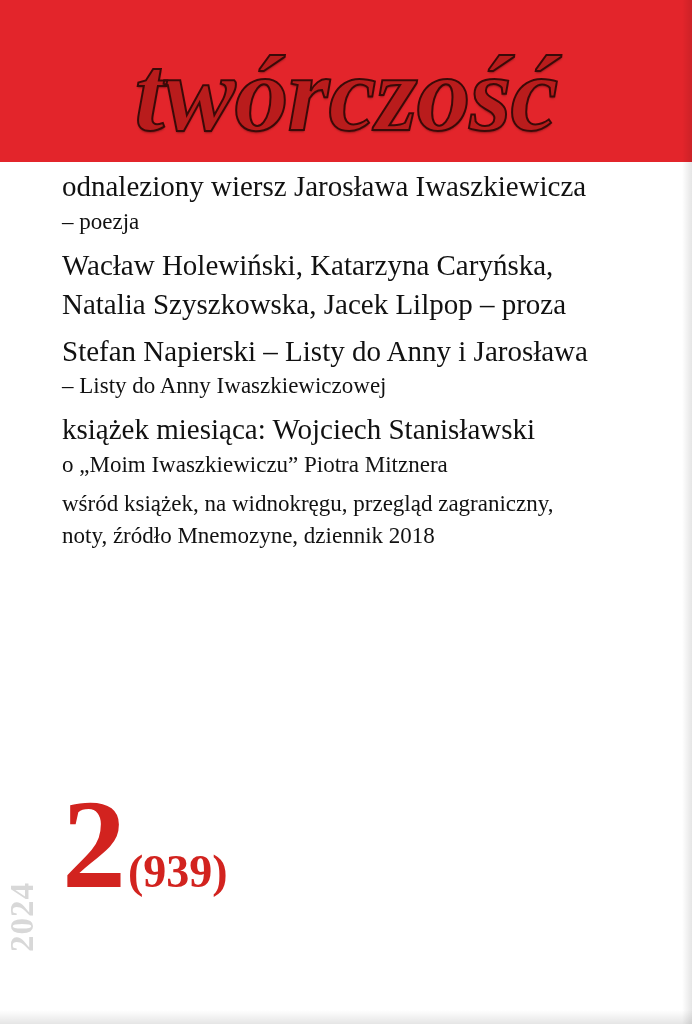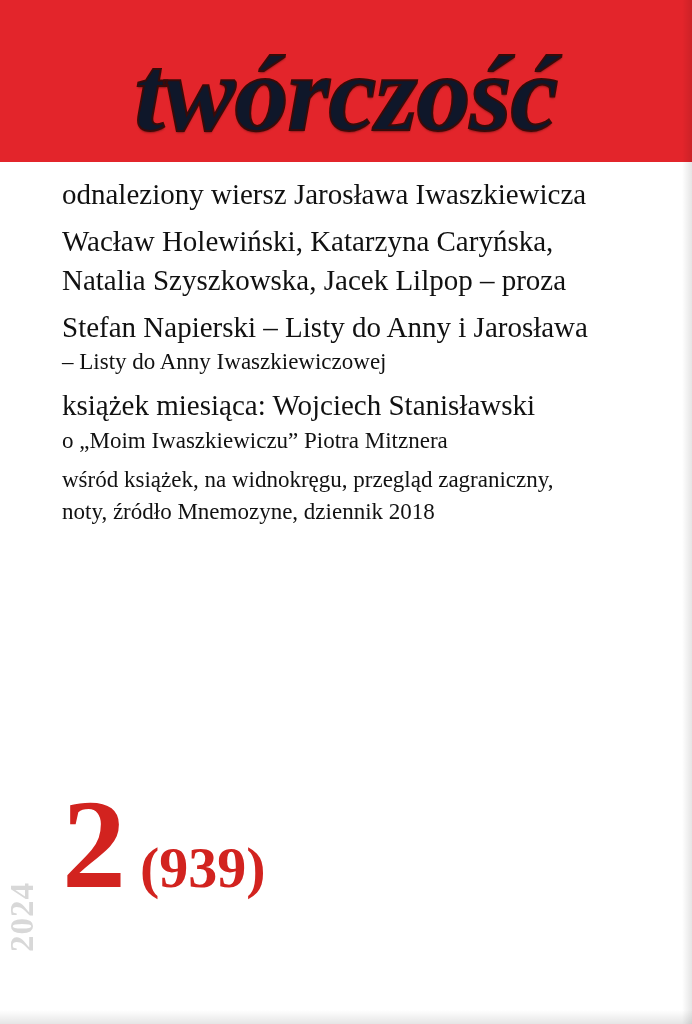--- a/index.html
+++ b/index.html
@@ -38,21 +38,21 @@
     left: 0;
     top: 40px;
     width: 692px;
     text-align: center;
     font-family: "Liberation Serif", serif;
     font-style: italic;
     font-weight: 700;
     font-size: 108px;
     line-height: 1;
     letter-spacing: -1px;
-    color: #0f172a;
+    color: #b91c1c;
     -webkit-text-stroke: 2px #3a0a08;
     text-shadow: 0 2px 2px rgba(0,0,0,0.35);
     white-space: nowrap;
   }
 
   
   .year-strip {
     position: absolute;
     left: 4px;
     top: 772px;
@@ -65,21 +65,21 @@
     letter-spacing: 1px;
     writing-mode: vertical-rl;
     transform: rotate(180deg);
     text-align: left;
   }
 
   
   .contents {
     position: absolute;
     left: 62px;
-    top: 176px;
+    top: 168px;
     width: 600px;
     color: #111111;
   }
 
   .line {
     margin: 0 0 3px 0;
     line-height: 1.26;
     white-space: nowrap;
   }
   .md   { font-size: 23px; }
@@ -95,22 +95,22 @@
     color: #d2231f;
     font-family: "Liberation Serif", serif;
     font-weight: 700;
     line-height: 1;
   }
   .issue .num {
     font-size: 128px;
     vertical-align: baseline;
   }
   .issue .paren {
-    font-size: 58px;
-    margin-left: 14px;
+    font-size: 46px;
+    margin-left: 2px;
     vertical-align: baseline;
   }
 
   
   .edge-shadow {
     position: absolute;
     right: 0;
     top: 0;
     width: 10px;
     height: 1024px;
@@ -133,20 +133,21 @@
 <div class="cover">
 
   <div class="header-band"></div>
 
   <div class="masthead">twórczość</div>
 
   <div class="year-strip">2024</div>
 
   <div class="contents">
     <p class="line lg">odnaleziony wiersz Jarosława Iwaszkiewicza</p>
+    <p class="line md">– poezja</p>
     <p class="line lg gap-s">Wacław Holewiński, Katarzyna Caryńska,</p>
     <p class="line lg">Natalia Szyszkowska, Jacek Lilpop – proza</p>
     <p class="line lg gap-s">Stefan Napierski – Listy do Anny i Jarosława</p>
     <p class="line md">– Listy do Anny Iwaszkiewiczowej</p>
     <p class="line lg gap-s">książek miesiąca: Wojciech Stanisławski</p>
     <p class="line md">o „Moim Iwaszkiewiczu” Piotra Mitznera</p>
     <p class="line md gap-s">wśród książek, na widnokręgu, przegląd zagraniczny,</p>
     <p class="line md">noty, źródło Mnemozyne, dziennik 2018</p>
   </div>
 

